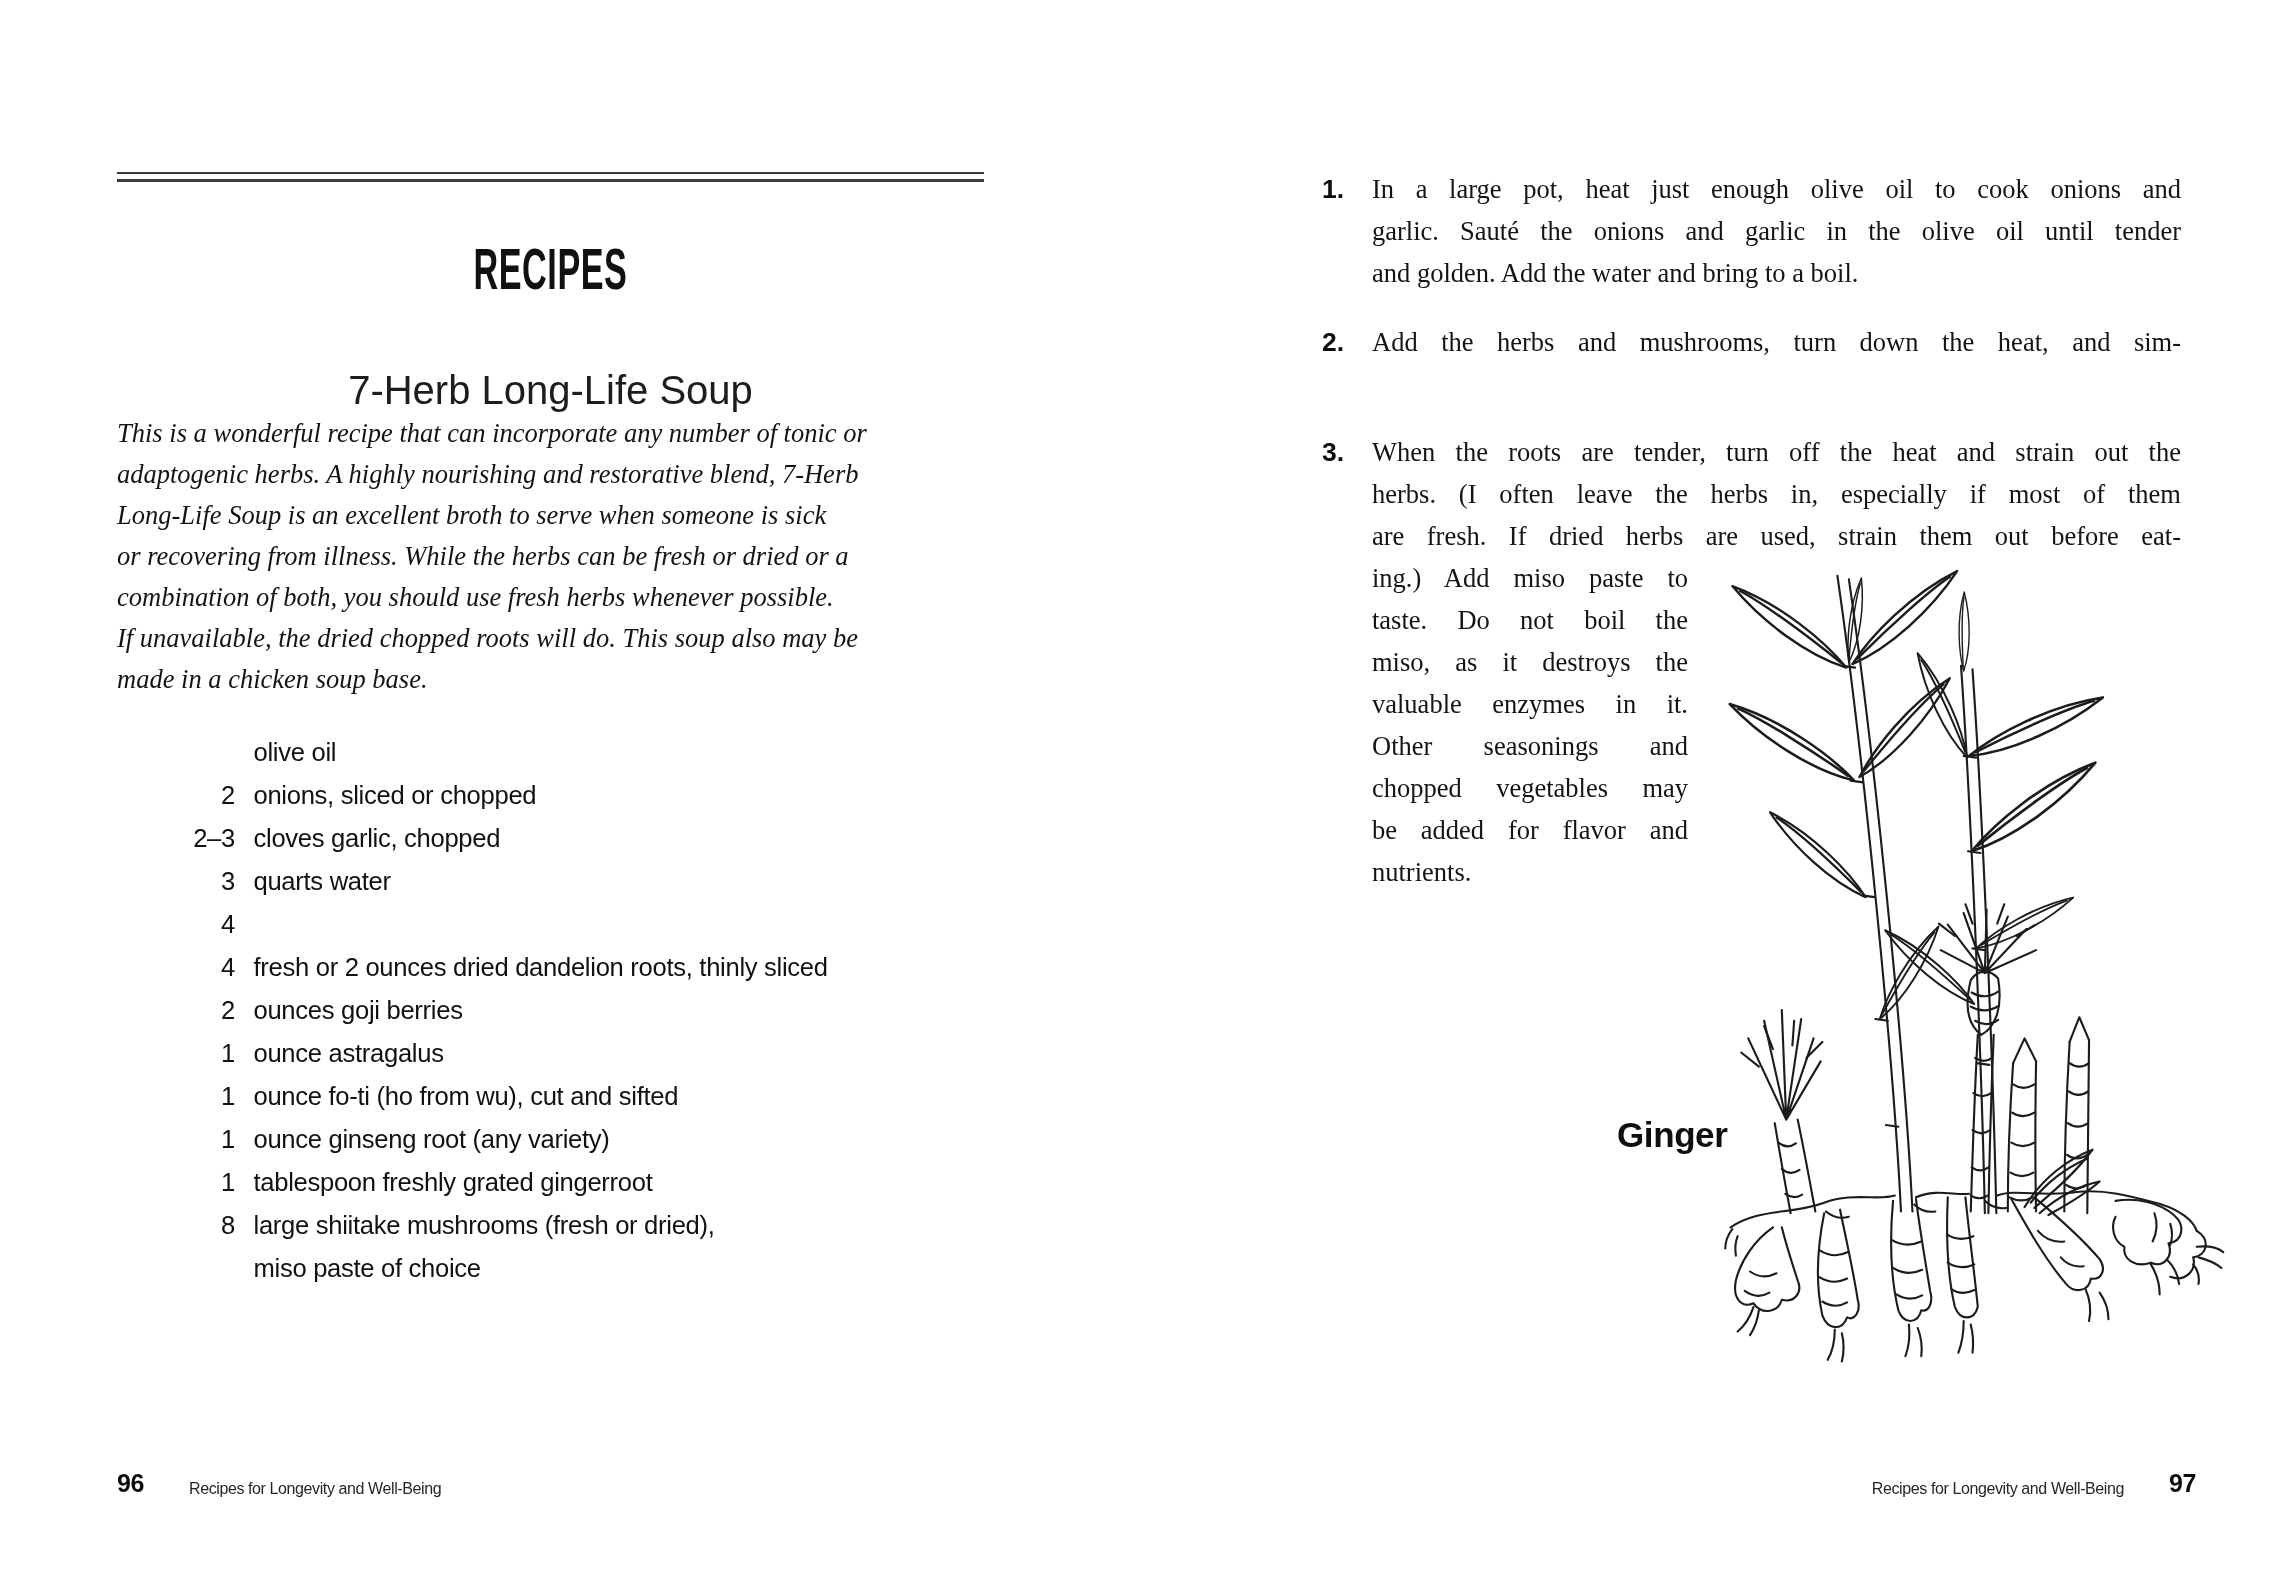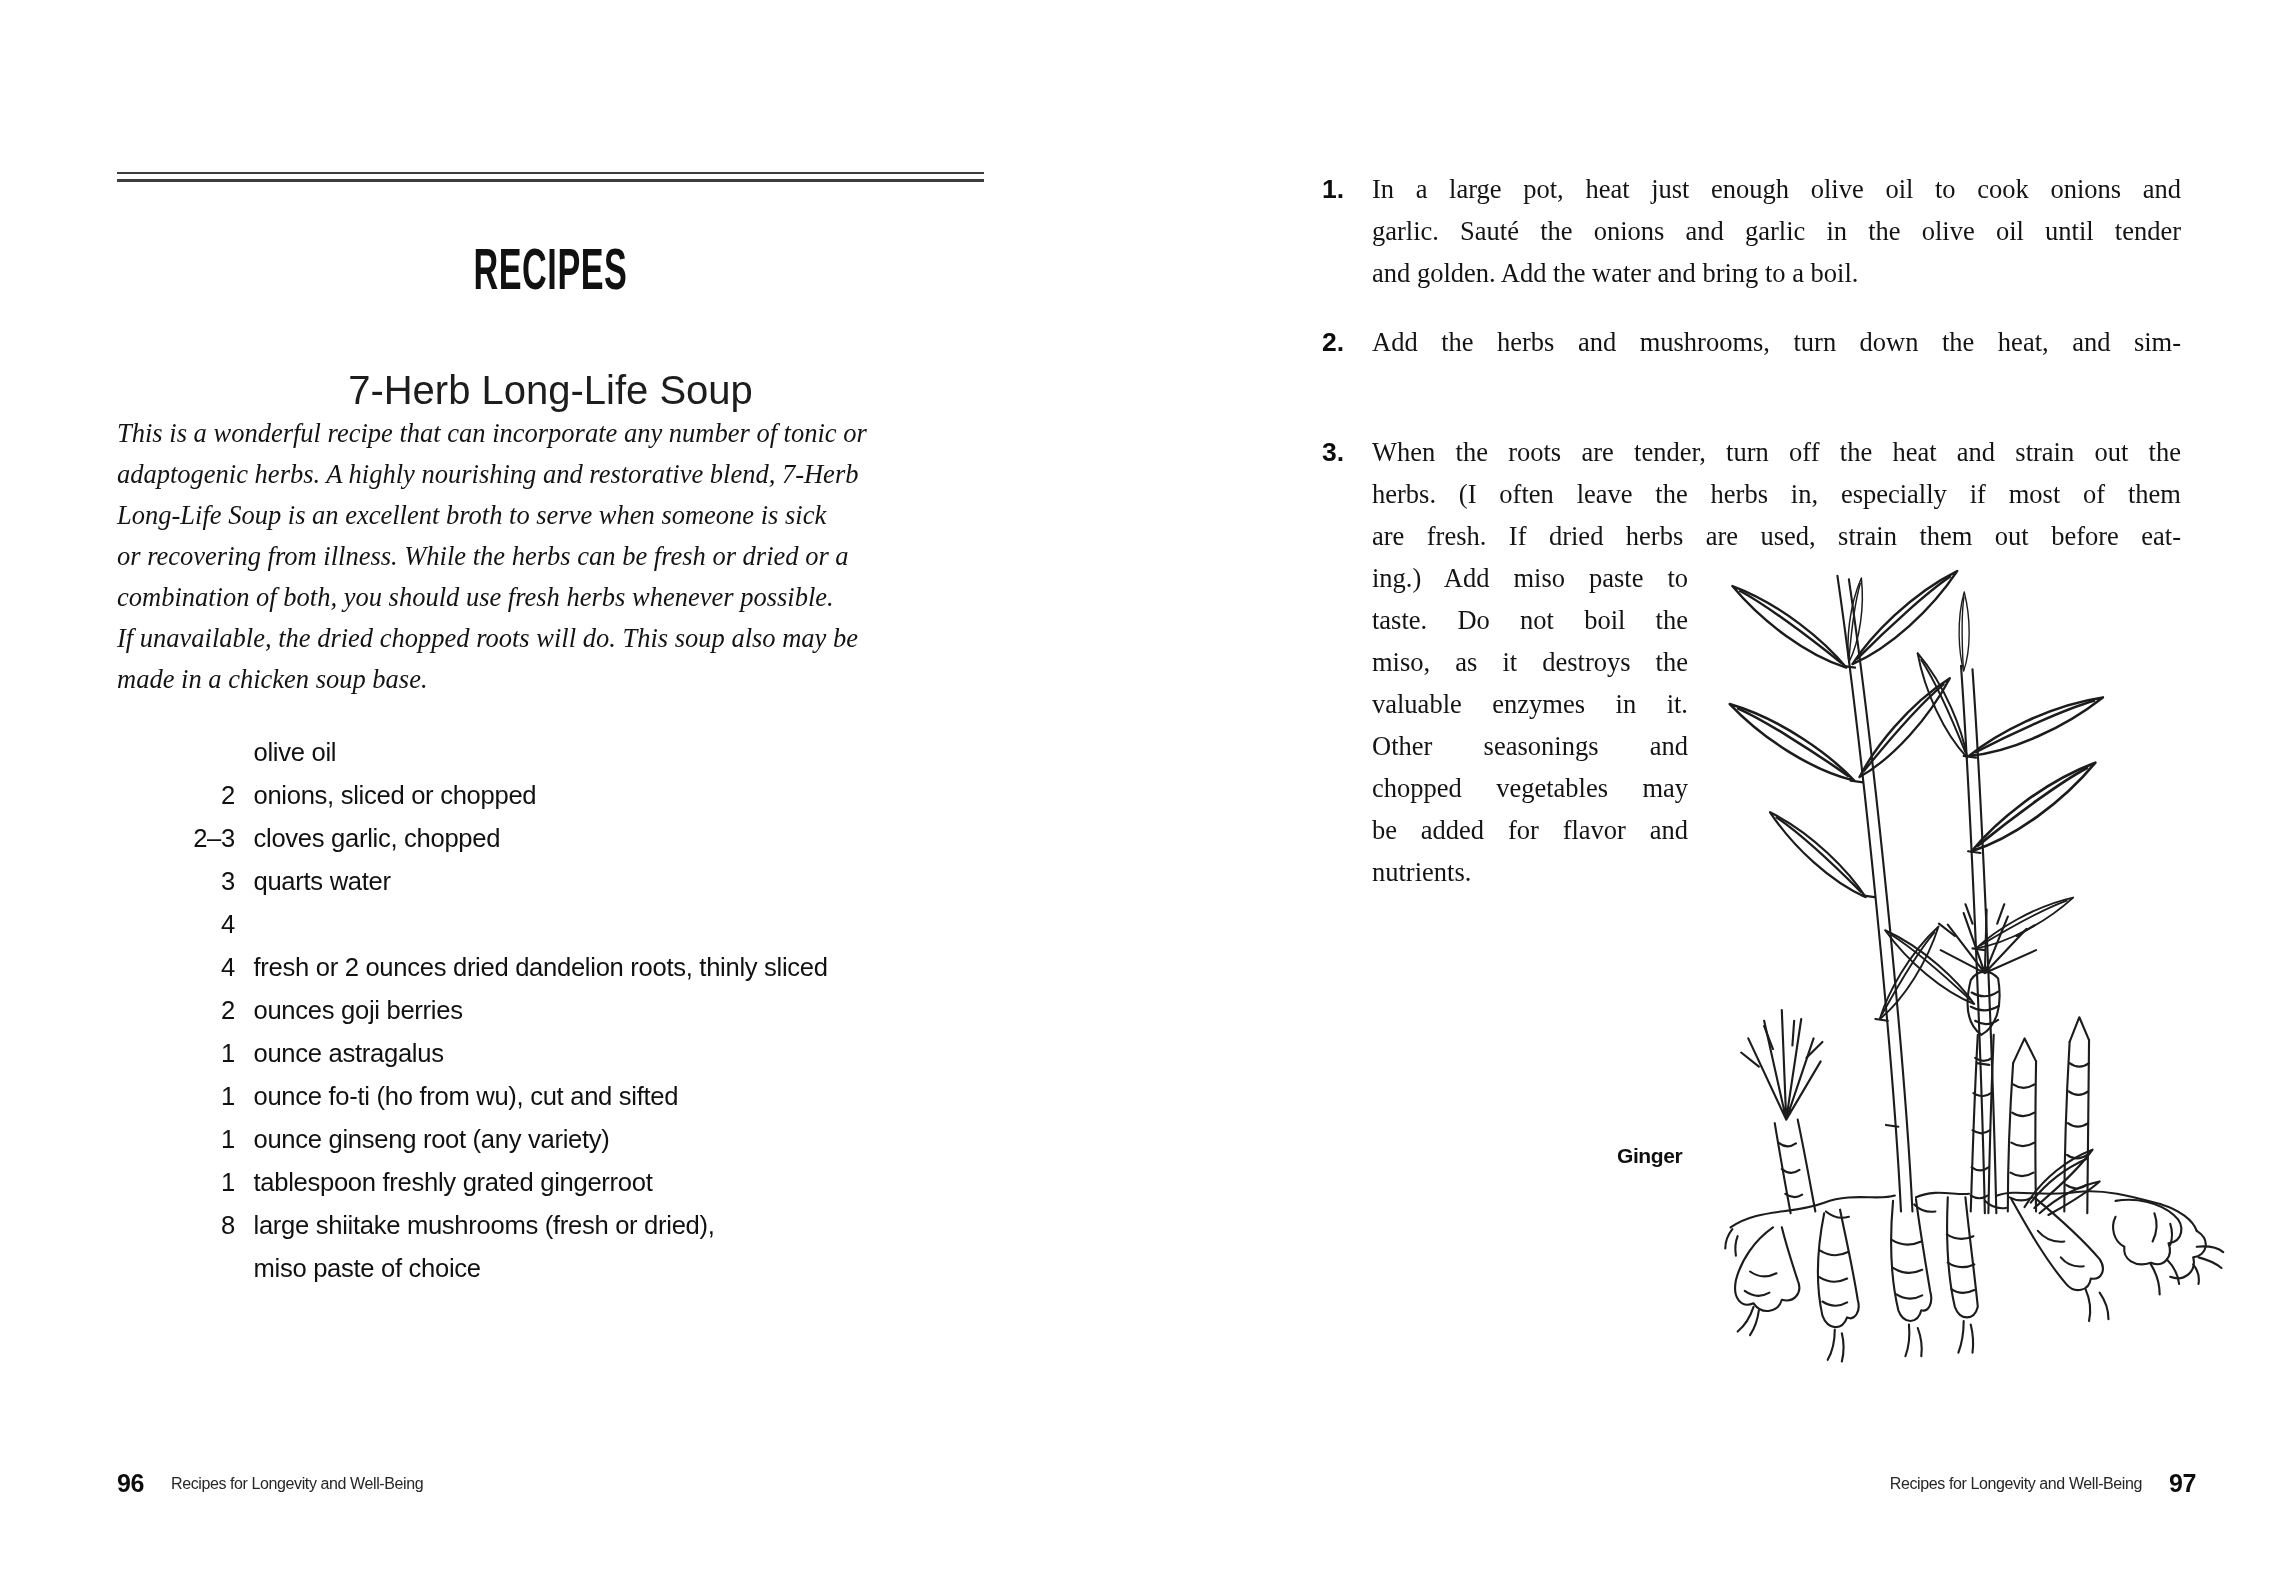--- a/index.html
+++ b/index.html
@@ -36,21 +36,21 @@
   .ing-qty{
     text-align:right;font-size:25.6px;line-height:43px;white-space:nowrap;
     letter-spacing:-0.3px;color:#111;
   }
   .ing-item{
     font-size:25.6px;line-height:43px;white-space:nowrap;
     letter-spacing:-0.3px;color:#111;
   }
   .ing-cont{padding-left:11.5px;}
 
-  .footer{display:flex;align-items:center;gap:27px;top:1469px;}
+  .footer{display:flex;align-items:flex-end;gap:45px;top:1469px;}
   .footer-left{left:117px;}
   .footer-right{right:99px;}
   .pagenum{font-weight:700;font-size:25px;letter-spacing:-0.4px;color:#0d0d0d;}
   .running{font-weight:400;font-size:16px;letter-spacing:-0.4px;color:#262626;}
 
   
   .step{left:1322px;width:859px;display:grid;grid-template-columns:50px 1fr;}
   .step-1{top:168px;}
   .step-2{top:321px;}
   .step-3{top:431px;}
@@ -60,21 +60,21 @@
   .sline{
     font-family:"Liberation Serif", serif;font-size:26.5px;line-height:42px;
     color:#141414;text-align:justify;text-align-last:justify;
   }
   .sline.last{text-align-last:left;}
   .narrow{width:316px;}
 
   .illustration{left:1720px;top:558px;width:505px;height:839px;}
   .illustration svg{display:block;width:100%;height:100%;}
   .illus-caption{
-    left:1617px;top:1144px;font-weight:700;font-size:21px;color:#0f0f0f;
+    left:1617px;top:1115px;font-weight:700;font-size:35px;color:#0f0f0f;
     letter-spacing:-0.4px;
   }
 </style>
 </head>
 <body>
 
 <div class="abs rule-box">
   <div class="rule-line-1"></div>
   <div class="rule-line-2"></div>
 </div>

